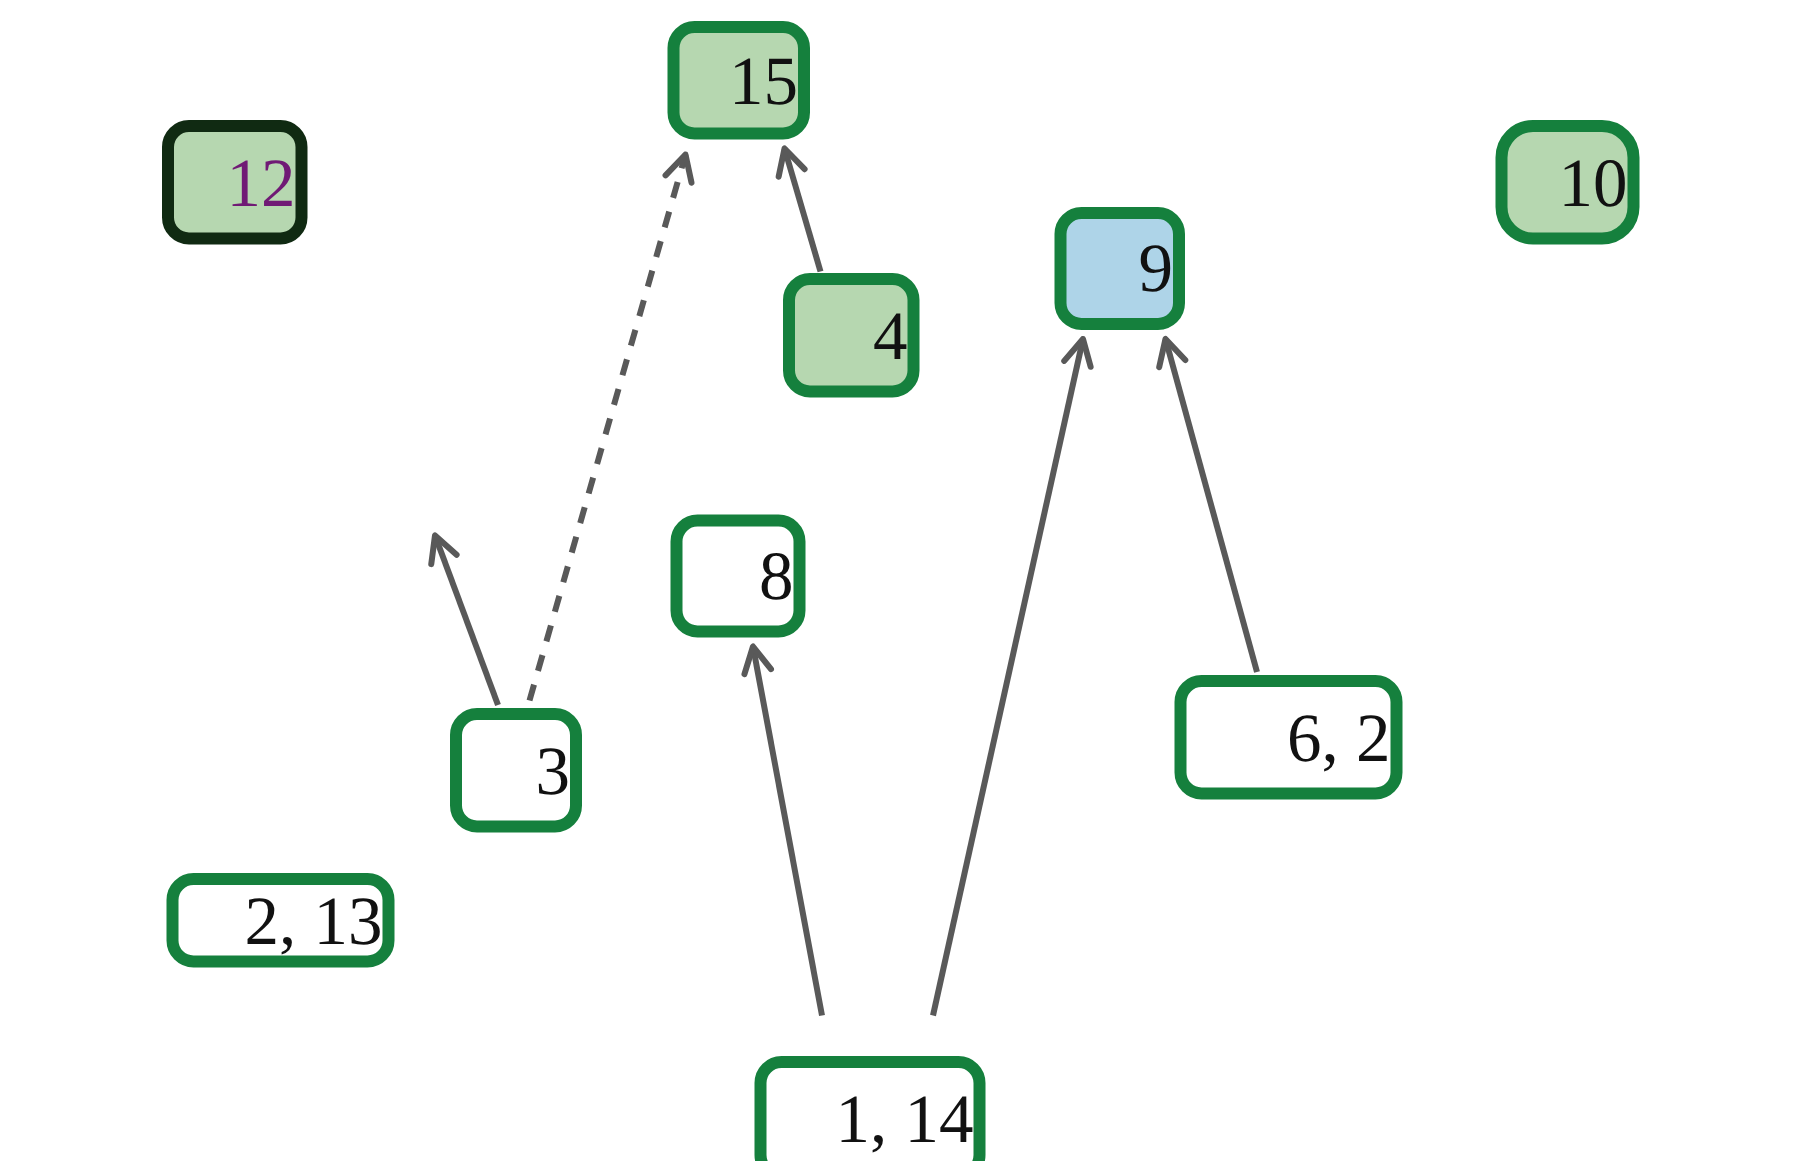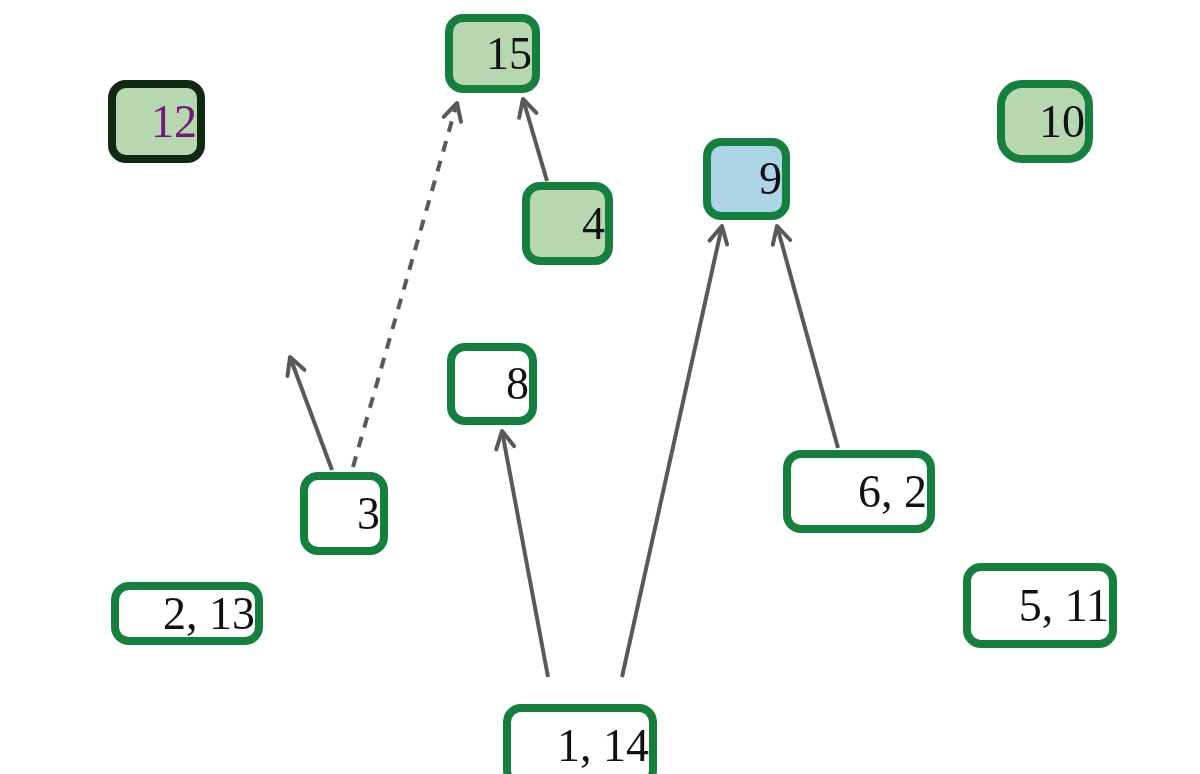--- a/index.html
+++ b/index.html
@@ -115,21 +115,18 @@
   </div>
 
   <div class="node" style="left:783px; top:450px; width:152px; height:83px;">
     <span>6, 2</span>
   </div>
 
   <div class="node" style="left:78px; top:582px; width:152px; height:63px;margin-left:33px;">
     <span>2, 13</span>
   </div>
 
-  <div class="node" style="left:963px; top:563px; width:154px; height:85px;">
-    <span>5, 11</span>
-  </div>
 
   <div class="node" style="left:503px; top:704px; width:154px; height:84px;">
     <span>1, 14</span>
   </div>
 
 </div>
 
 </body></html>

